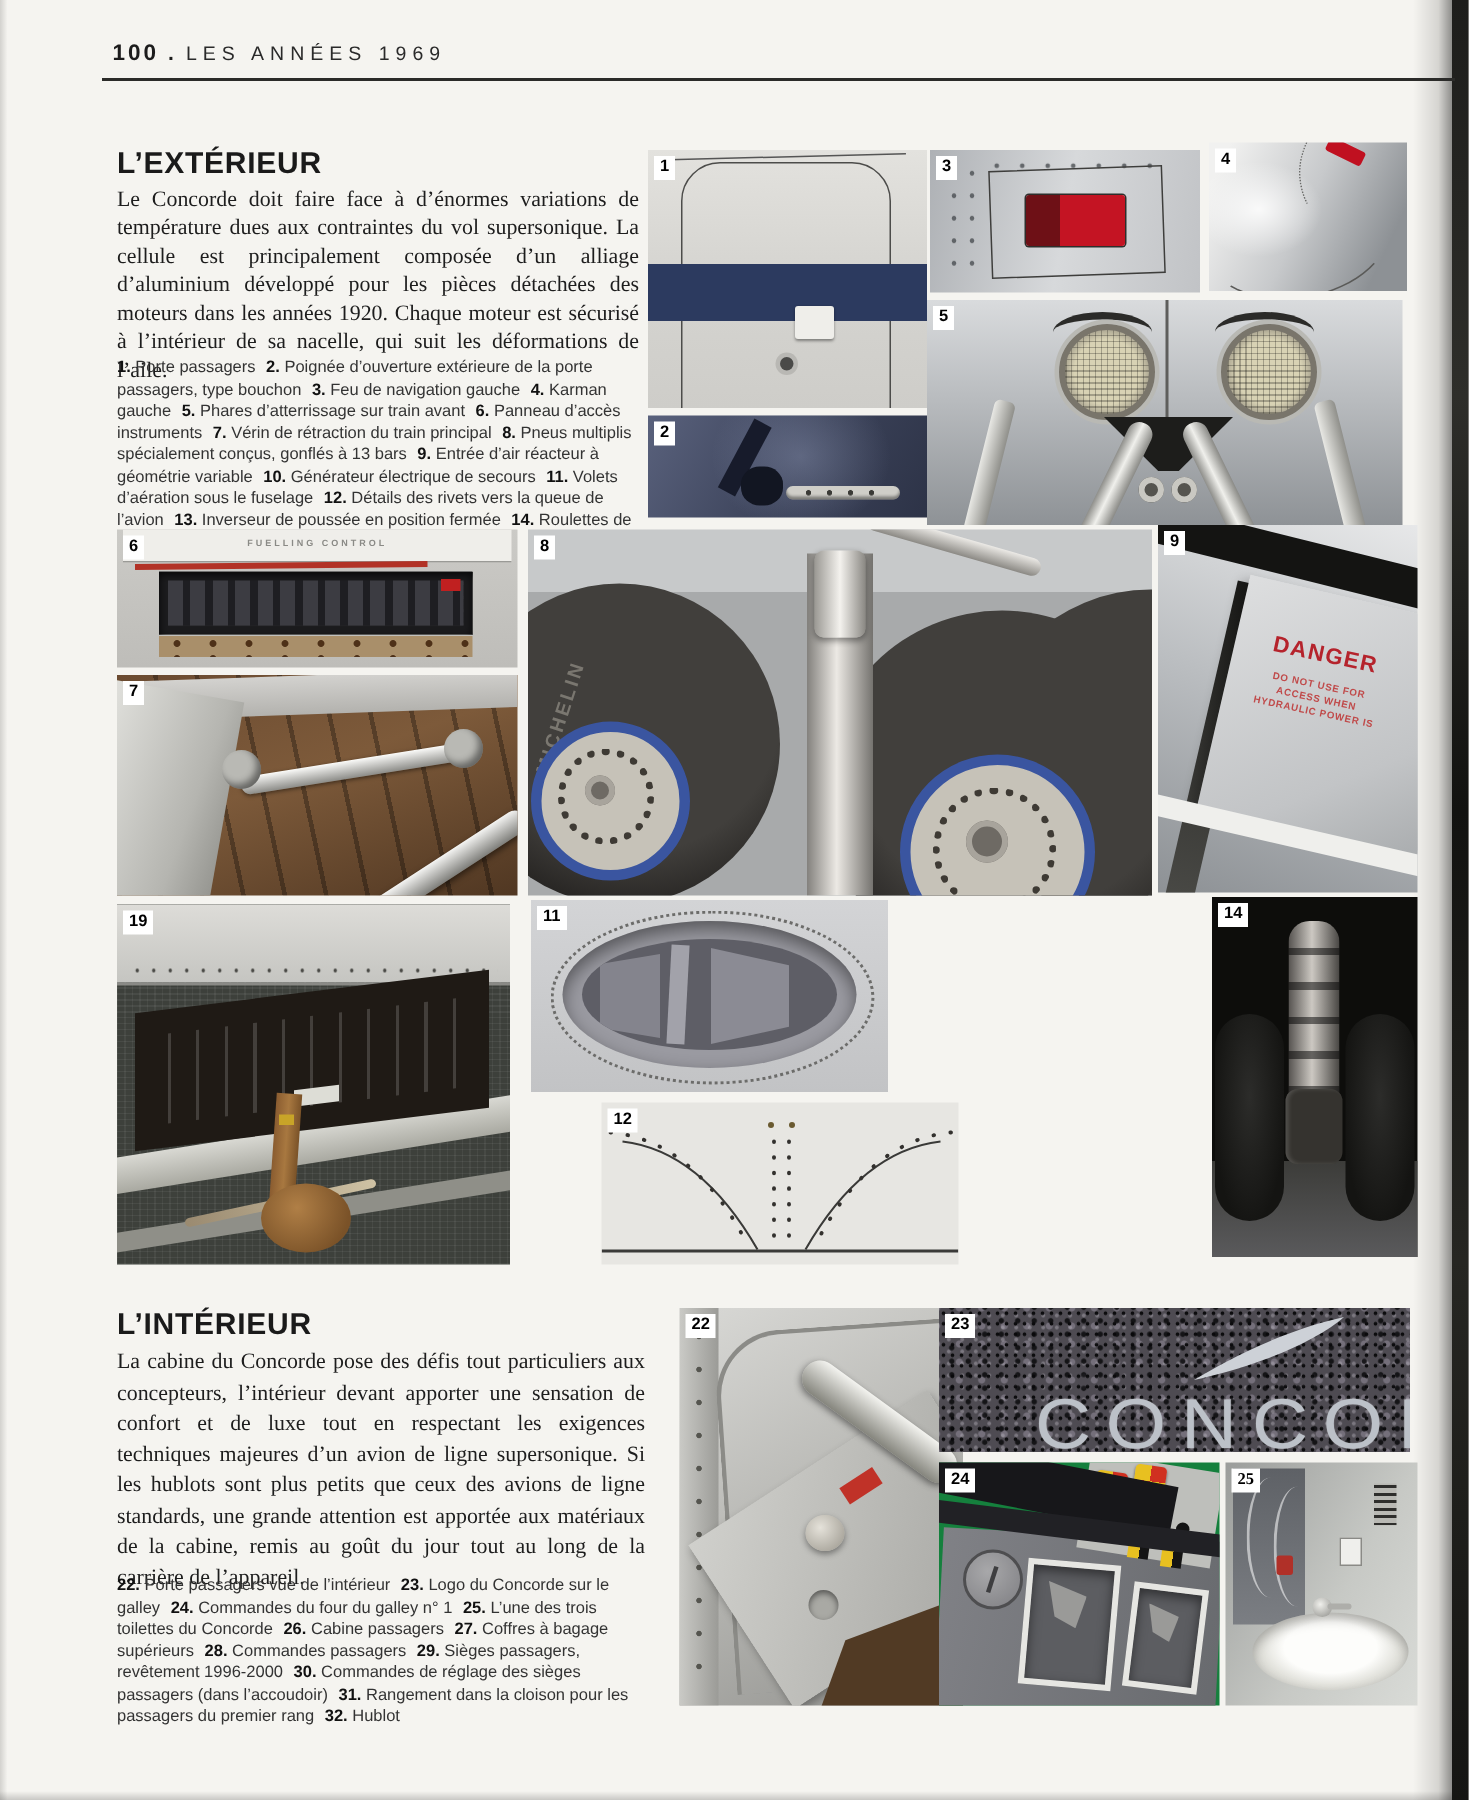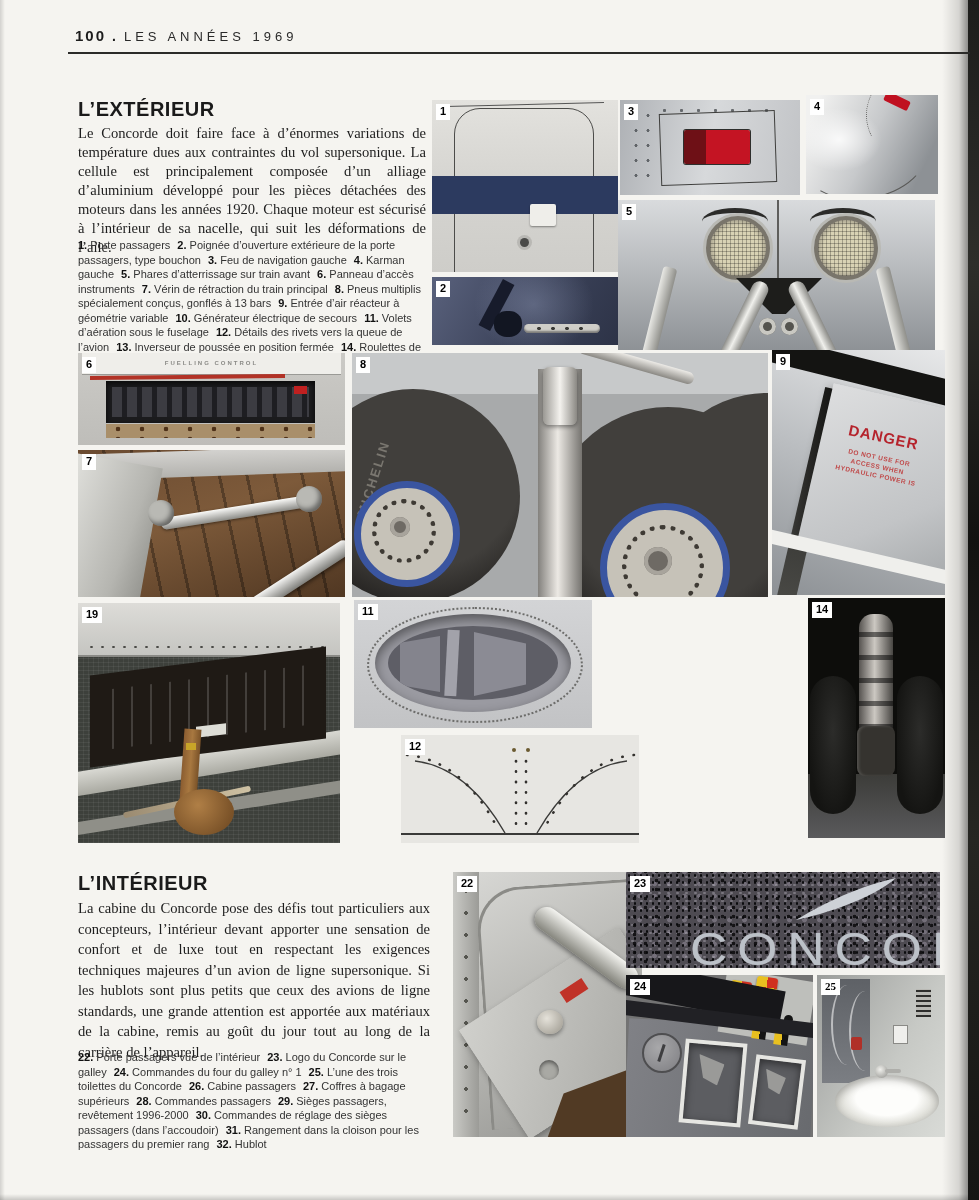--- a/index.html
+++ b/index.html
@@ -214,21 +214,21 @@
      radial-gradient(circle,rgba(10,10,12,.85) 1.5px,transparent 2.1px),
      radial-gradient(circle,rgba(196,192,202,.38) 1px,transparent 1.5px),
      radial-gradient(circle,rgba(125,120,132,.8) 2px,transparent 2.7px);
      background-size:6px 7px,11px 9px,9px 8px,15px 12px;
      background-position:0 0,3px 4px,2px 1px,6px 6px;}
   .p23 .word{position:absolute;left:64px;bottom:-8px;font-size:47px;font-weight:400;letter-spacing:9px;
      color:#bcc1c8;transform:scaleX(1.1);transform-origin:left;white-space:nowrap;
      text-shadow:0 0 1px rgba(255,255,255,.4);}
   .p23 svg{position:absolute;left:168px;top:6px;}
   
-  .p24{background:#737373;text-decoration:underline;}
+  .p24{background:#15803d;text-decoration:underline;}
   .p24 .bar1{position:absolute;left:-12px;top:0px;width:170px;height:34px;background:#17171a;transform:rotate(11deg);}
   .p24 .bar2{position:absolute;left:-10px;top:38px;width:230px;height:15px;background:#212125;transform:rotate(7deg);}
   .p24 .panel{position:absolute;left:0;top:48px;width:100%;height:120px;transform:rotate(3deg);
      background:linear-gradient(100deg,#808186,#686a6e);}
   .p24 .dial{position:absolute;left:16px;top:58px;width:36px;height:36px;border-radius:50%;border:2px solid #4e4e50;
      background:radial-gradient(circle at 40% 35%,#a8a8aa,#7e7e82);}
   .p24 .dial i{position:absolute;left:16px;top:9px;width:3px;height:18px;background:#3e3e40;transform:rotate(18deg);}
   .p24 .oven{position:absolute;border:4px solid #e6e6e2;background:#5c5d61;box-shadow:inset 0 3px 8px rgba(0,0,0,.5);}
   .p24 .latch{position:absolute;width:26px;height:30px;background:#9a9a98;
      clip-path:polygon(0 0,100% 28%,78% 100%,22% 78%);}

